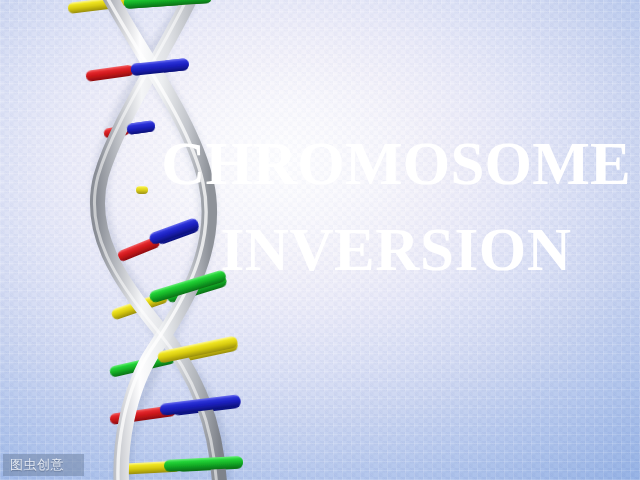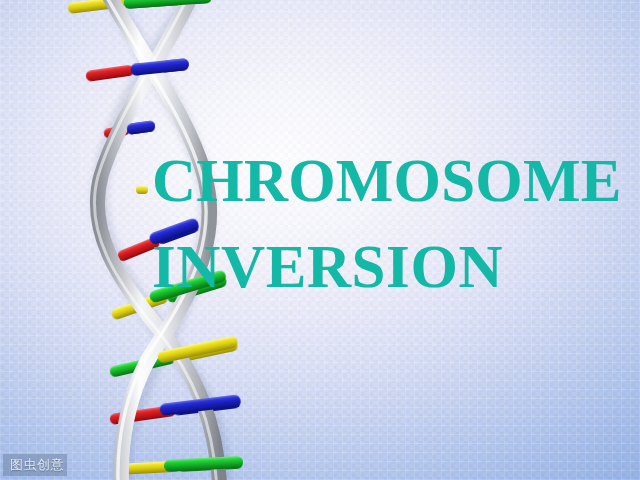--- a/index.html
+++ b/index.html
@@ -66,44 +66,45 @@
     left: 0;
     top: 0;
     width: 640px;
     height: 480px;
   }
 
   
   .title-block {
     position: absolute;
     left: 152px;
-    top: 152px;
+    top: 135px;
     width: 488px;
-    color: #14b8a6;
+    text-align: center;
+    color: #ffffff;
     font-weight: bold;
     line-height: 0.99;
     letter-spacing: 0.4px;
     text-rendering: geometricPrecision;
   }
   .title-line {
     display: block;
     font-size: 61px;
     font-family: "Liberation Serif", serif;
     font-weight: bold;
     white-space: nowrap;
   }
   .title-line.l1 { letter-spacing: 0.2px; }
   .title-line.l2 { margin-top: 26px; letter-spacing: 0.6px; }
 
   
   .watermark {
     position: absolute;
     left: 3px;
     bottom: 4px;
-    padding: 3px 3px 4px 7px;
+    padding: 3px 20px 4px 7px;
     background: rgba(108,128,160,0.50);
     color: rgba(242,246,252,0.88);
     font-family: "DejaVu Sans", sans-serif;
     font-size: 13px;
     line-height: 15px;
     letter-spacing: 0.5px;
     white-space: nowrap;
     text-shadow: 0 1px 1px rgba(40,55,85,0.45);
   }
 </style>

